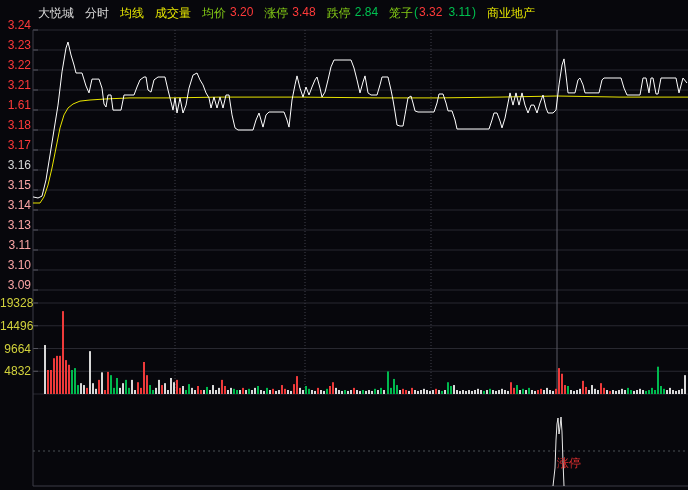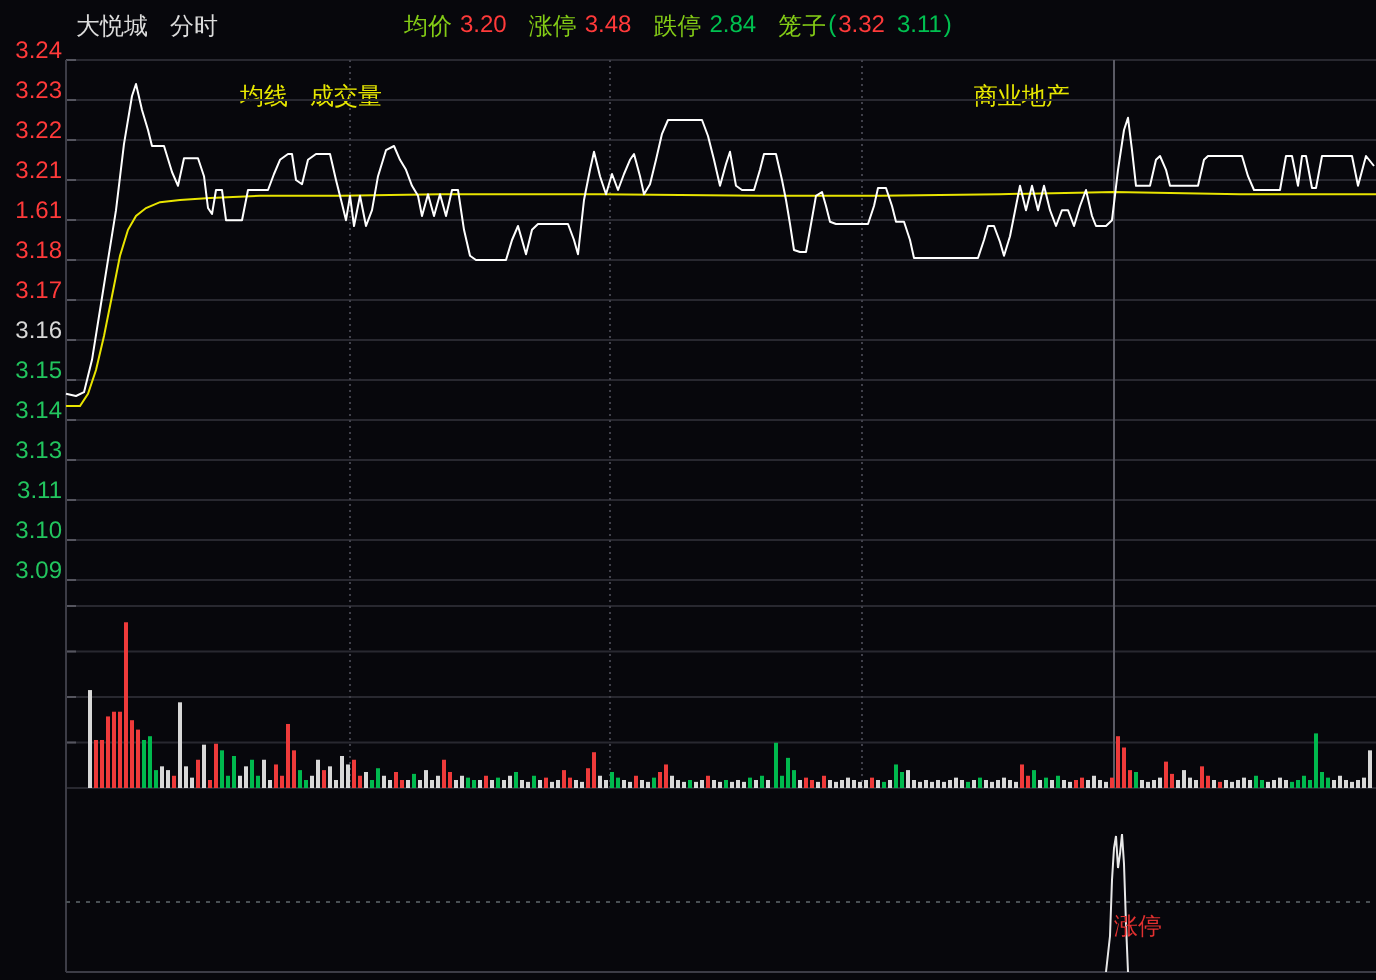--- a/index.html
+++ b/index.html
@@ -2,30 +2,30 @@
 <html><head>
 <meta charset="utf-8">
 <style>
   html,body{margin:0;padding:0;background:#07070c;}
   body{width:688px;height:490px;overflow:hidden;font-family:"Liberation Sans",sans-serif;}
   .screen{position:relative;width:688px;height:490px;background:#07070c;}
   .header{position:absolute;left:38px;top:5px;display:flex;gap:11px;
           font-size:12px;white-space:nowrap;}
   .group{display:flex;gap:4px;}
   .hw{color:#dcdcdc;}
-  .hy{color:#e8e800;margin-top:35px;}
+  .hy{color:#e8e800;}
   .hg{color:#84cc16;}
   .hr{color:#ff3a3a;}
   .hgreen{color:#00c050;}
   .tab{cursor:default;}
   #chart{position:absolute;left:0;top:0;}
   #price-axis,#volume-axis{position:absolute;left:0;top:0;width:31px;height:490px;}
   .axlabel{position:absolute;width:31px;text-align:right;font-size:12px;line-height:12px;}
   .up{color:#ff3a3a;}
-  .down{color:#22c55e;}
+  .down{color:#fca5a5;}
   .flat{color:#d8d8d8;}
   .vol{color:#d2d23c;}
   .indicator-row{position:absolute;left:36px;top:398px;display:flex;gap:5px;
                  font-size:12px;color:#c9ccd4;}
   .limit-up-marker{position:absolute;left:557px;top:455px;font-size:12px;color:#e23030;}
 </style>
 </head>
 <body>
 
 <div class="screen">
@@ -331,17 +331,23 @@
       <div class="axlabel up" style="top: 119px;">3.18</div>
       <div class="axlabel up" style="top: 139px;">3.17</div>
       <div class="axlabel flat" style="top: 159px; text-align: right;">3.16</div>
       <div class="axlabel down" style="top: 179px;">3.15</div>
       <div class="axlabel down" style="top: 199px;">3.14</div>
       <div class="axlabel down" style="top: 219px;">3.13</div>
       <div class="axlabel down" style="top: 239px;">3.11</div>
       <div class="axlabel down" style="top: 259px;">3.10</div>
       <div class="axlabel down" style="top: 279px;">3.09</div>
     </div>
+  <div id="volume-axis">
+      <div class="axlabel vol" style="top: 297px;">19328</div>
+      <div class="axlabel vol" style="top: 319.75px;">14496</div>
+      <div class="axlabel vol" style="top: 342.5px;">9664</div>
+      <div class="axlabel vol" style="top: 365.25px;">4832</div>
+    </div>
 
 
   <div class="limit-up-marker" style="left: 557px; top: 455px;">涨停</div>
 
 </div>
 
 </body></html>

